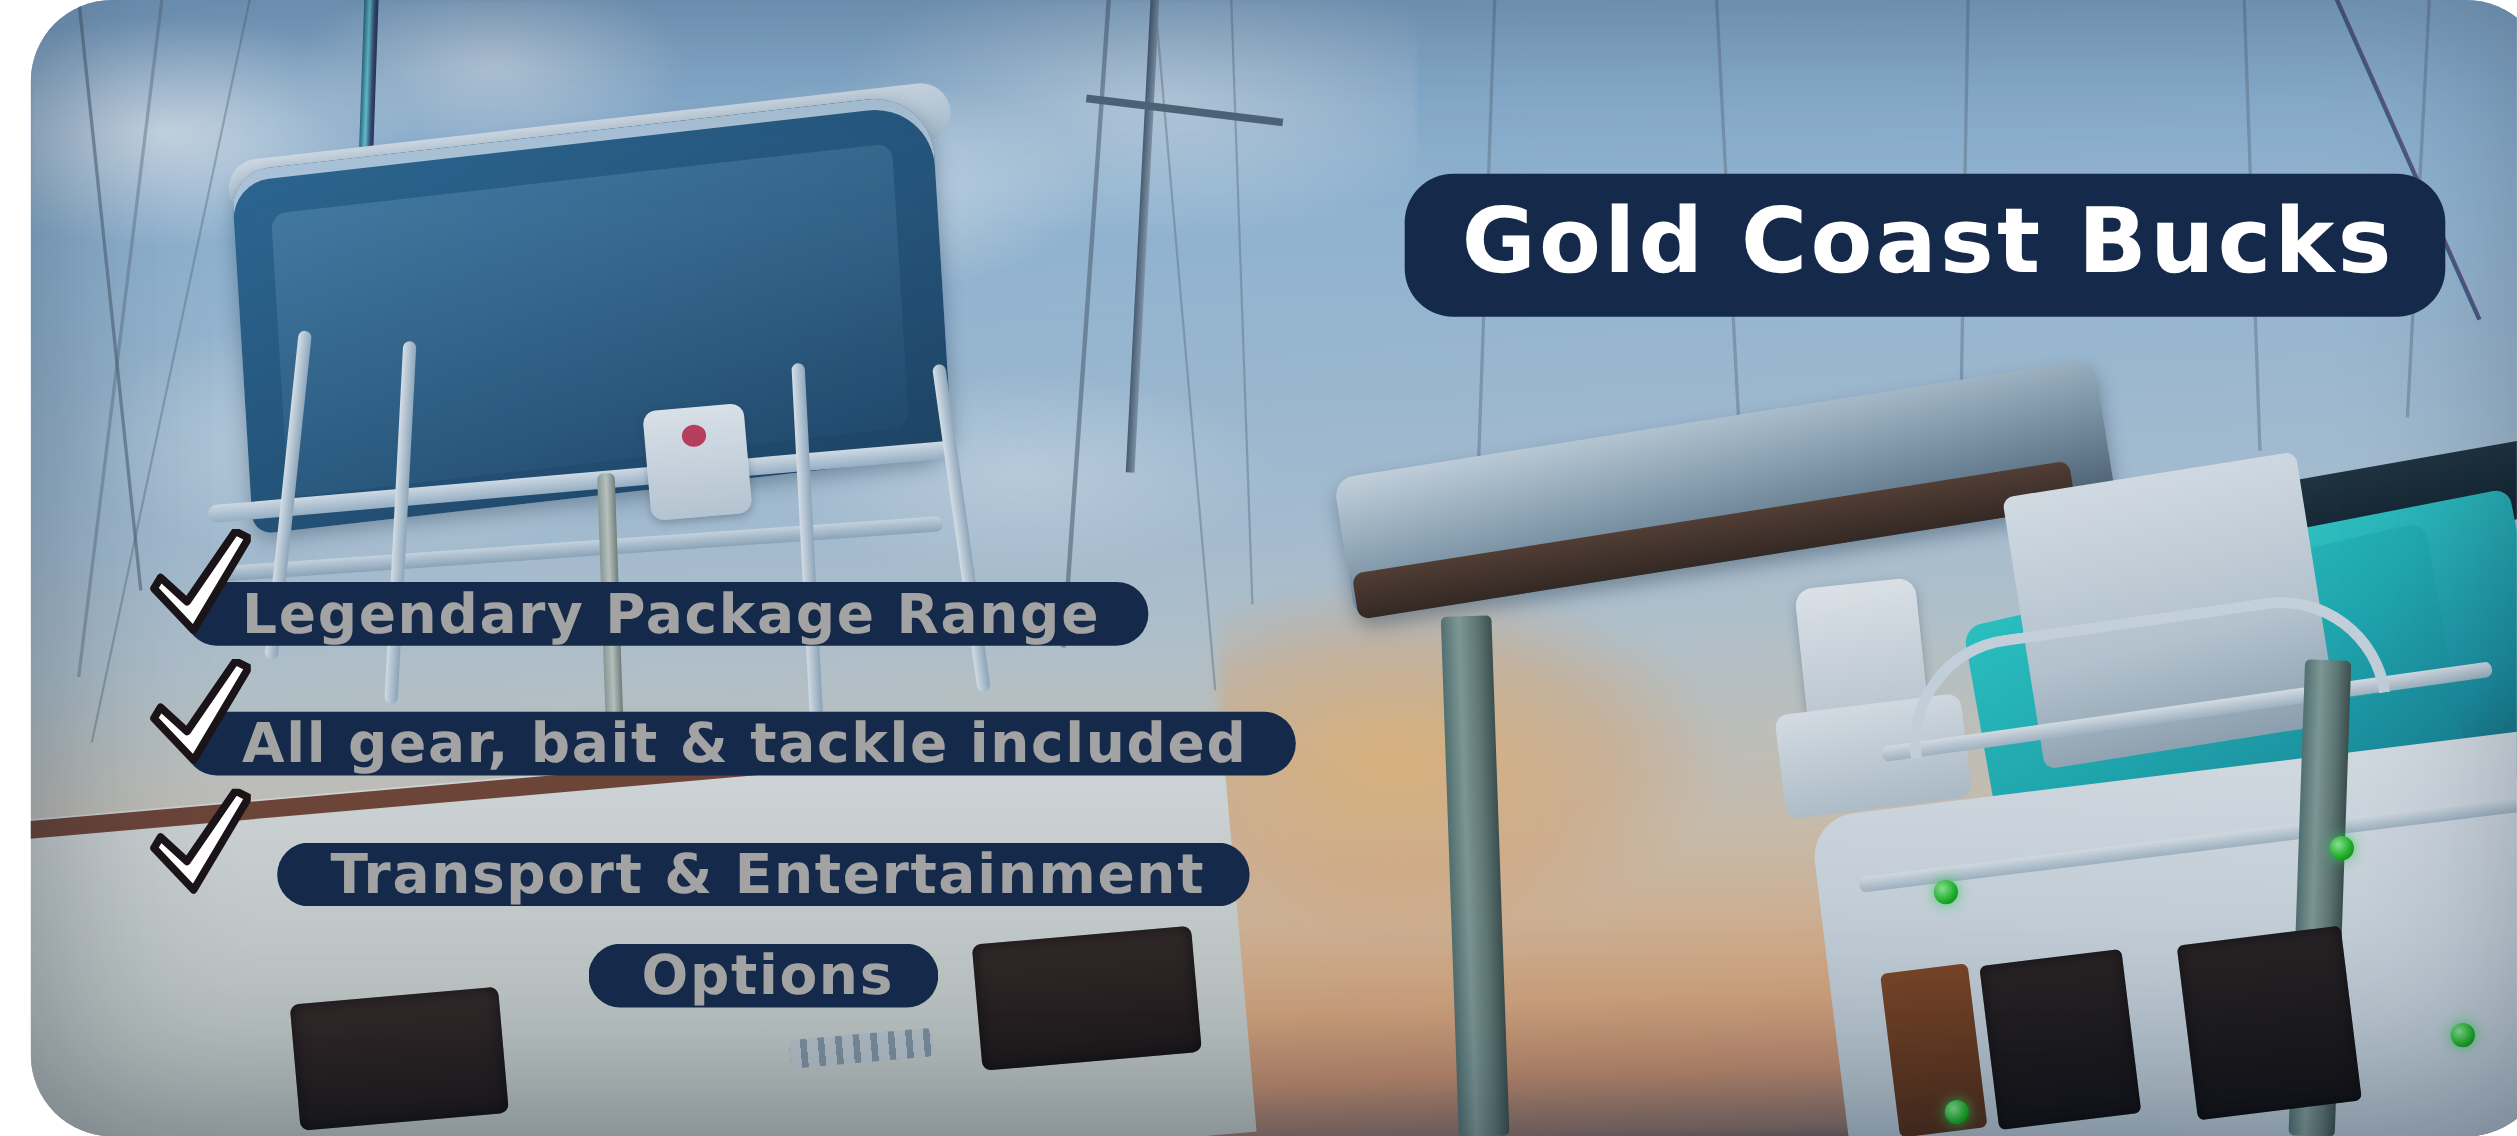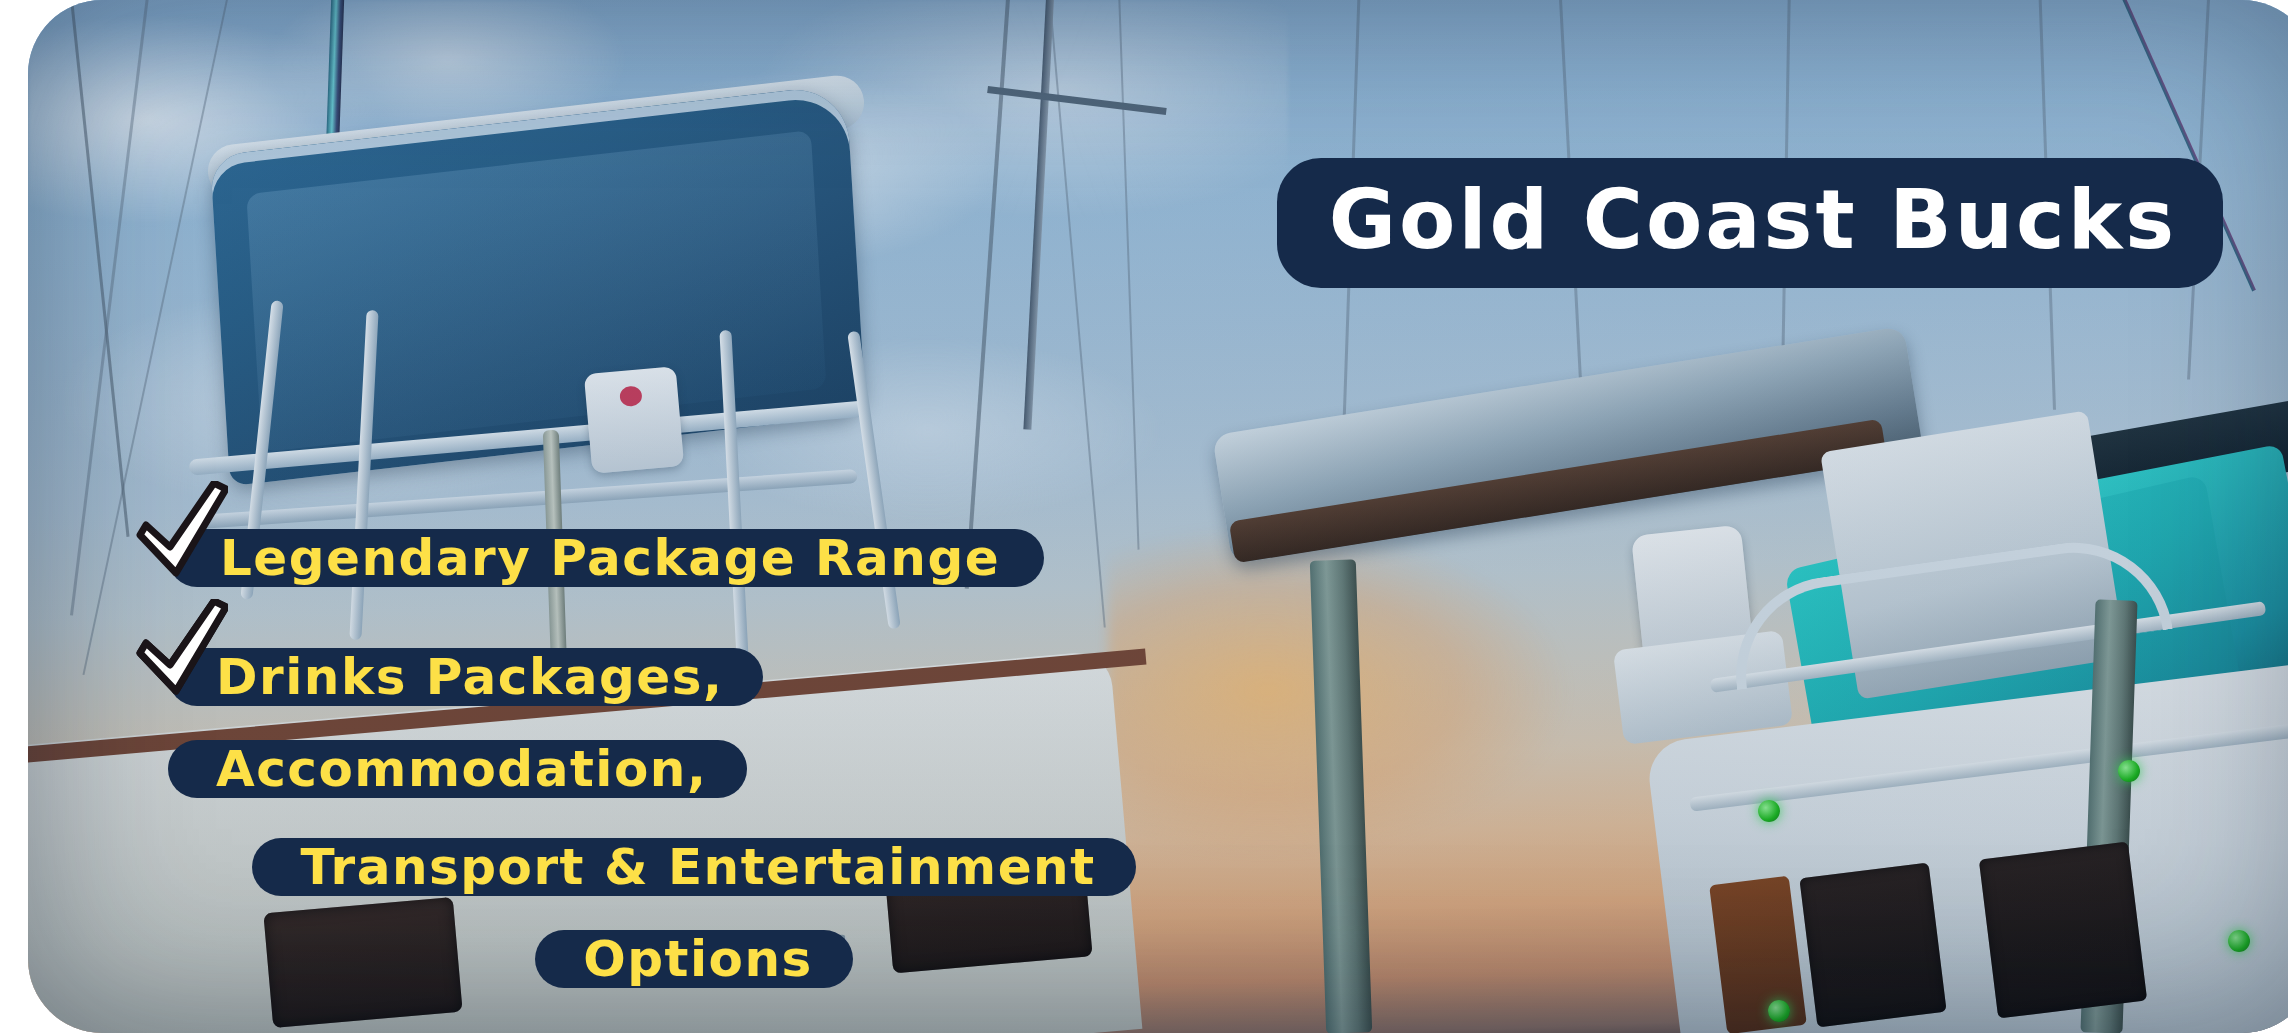--- a/index.html
+++ b/index.html
@@ -196,21 +196,21 @@
   .features{position:absolute;left:140px;top:513px;width:1060px;}
   .feature-row{position:relative;margin-bottom:28px;}
   .feature-row:last-child{margin-bottom:0;}
   .tick{
     position:absolute;left:-32px;top:-32px;width:92px;height:104px;z-index:3;
     pointer-events:none;
   }
   .feature-text{
     position:relative;z-index:2;
     display:inline;
-    background:#152a4a;color:#fde047;
+    background:#152a4a;color:#a3a3a3;
     font-size:50px;line-height:90px;
     font-weight:bold;letter-spacing:1.5px;
     padding:0 44px 0 52px;
     border-radius:46px;
     box-decoration-break:clone;
     -webkit-box-decoration-break:clone;
     box-shadow:0 0 0 0 transparent;
   }
   .feature-text.two-line{
     line-height:92px;
@@ -302,28 +302,26 @@
       <svg class="tick" viewBox="0 0 92 104">
         <path d="M4 54 L10 44 L34 66 L78 2 L90 8 L40 92 Z" fill="#ffffff" stroke="#1a1418" stroke-width="7" stroke-linejoin="round"></path>
       </svg>
       <span class="feature-text">Legendary Package Range</span>
     </div>
 
     <div class="feature-row">
       <svg class="tick" viewBox="0 0 92 104">
         <path d="M4 54 L10 44 L34 66 L78 2 L90 8 L40 92 Z" fill="#ffffff" stroke="#1a1418" stroke-width="7" stroke-linejoin="round"></path>
       </svg>
+      <span class="feature-text">All gear, bait &amp; tackle included</span>
     </div>
 
     <div class="feature-row wrap-block">
       <svg class="tick" viewBox="0 0 92 104">
         <path d="M4 54 L10 44 L34 66 L78 2 L90 8 L40 92 Z" fill="#ffffff" stroke="#1a1418" stroke-width="7" stroke-linejoin="round"></path>
       </svg>
-      <div>
-        <span class="feature-text two-line">Drinks Packages, Accommodation,</span>
-      </div>
       <div class="center-line" style="margin-top:6px;">
         <span class="feature-text two-line">Transport &amp; Entertainment Options</span>
       </div>
     </div>
 
   </div>
 </div>
 
 </body></html>

